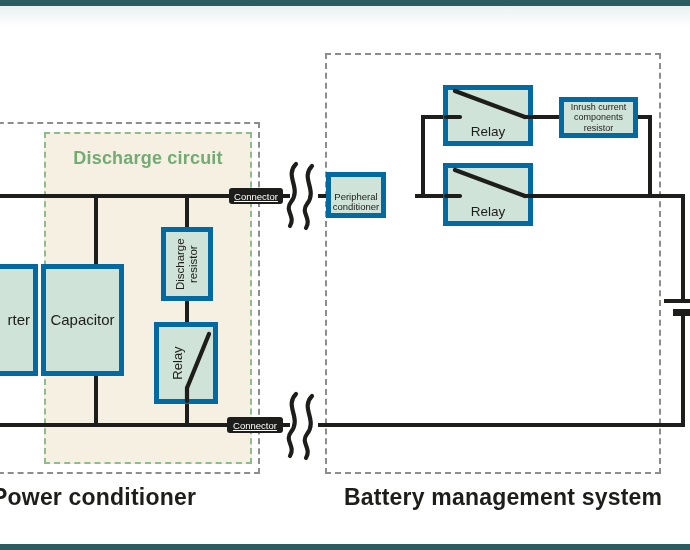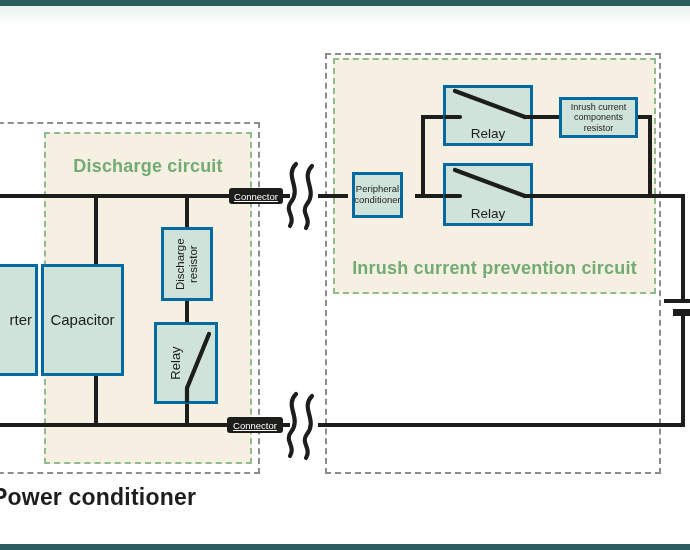--- a/index.html
+++ b/index.html
@@ -13,39 +13,39 @@
   #top-fade{position:absolute;left:0;top:6px;width:690px;height:20px;
     background:linear-gradient(#e9f1ef,#ffffff);}
   
   .boundary{position:absolute;box-sizing:border-box;border:2px dashed #8d8d8b;z-index:1;}
   .panel{position:absolute;box-sizing:border-box;border:2px dashed #8fbb8f;background:#f5f0e2;z-index:2;}
   #pc-box{left:-12px;top:122px;width:272px;height:352px;}
   #dc-box{left:44px;top:132px;width:208px;height:332px;}
   #bms-box{left:325px;top:53px;width:336px;height:421px;}
   #ic-box{left:333px;top:58px;width:323px;height:236px;}
   .green-title{position:absolute;left:0;width:100%;text-align:center;
-    color:#74ab74;font-size:18px;font-weight:700;letter-spacing:0.2px;margin-top:8px;}
+    color:#74ab74;font-size:18px;font-weight:700;letter-spacing:0.2px;}
   #dc-title{top:14px;}
   #ic-title{bottom:13px;}
   
   .wire{position:absolute;background:#1d1d1b;z-index:10;}
   
-  .cbox{position:absolute;box-sizing:border-box;background:#cfe3d8;border:3px solid #0369a1;
+  .cbox{position:absolute;box-sizing:border-box;background:#cfe3d8;border:5px solid #0369a1;
     display:flex;align-items:center;justify-content:center;text-align:center;z-index:20;}
   .cbox .lbl{line-height:1.08;}
   #inverter{left:-30px;top:264px;width:68px;height:112px;justify-content:flex-end;}
   #inverter .lbl{font-size:15px;padding-right:3px;}
   #capacitor{left:41px;top:264px;width:83px;height:112px;}
   #capacitor .lbl{font-size:15px;}
   #dresistor{left:161px;top:227px;width:52px;height:74px;}
   #dresistor .vtext{transform:rotate(-90deg);white-space:nowrap;font-size:11.5px;line-height:1.15;text-align:center;}
   #drelay{left:154px;top:322px;width:64px;height:82px;justify-content:flex-start;}
   #drelay .vtext{position:absolute;left:18px;top:50%;transform:translate(-50%,-50%) rotate(-90deg);
     white-space:nowrap;font-size:13px;}
-  #peripheral{left:352px;top:172px;width:51px;height:46px;}
+  #peripheral{left:326px;top:172px;width:60px;height:46px;align-items:flex-end;}
   #peripheral .lbl{font-size:9.5px;line-height:1.12;}
   #relay-upper{left:443px;top:85px;width:90px;height:61px;}
   #relay-lower{left:443px;top:163px;width:90px;height:63px;}
   .relay-bottom-label{position:absolute;left:0;bottom:2px;width:100%;text-align:center;font-size:13.5px;}
   #iresistor{left:559px;top:97px;width:79px;height:41px;}
   #iresistor .lbl{font-size:9px;line-height:1.15;}
   
   .connector{position:absolute;background:#1d1d1b;color:#ffffff;border-radius:3px;
     display:flex;align-items:center;justify-content:center;font-size:9.5px;z-index:30;text-decoration:underline;}
   #conn-top{left:229px;top:188px;width:54px;height:16px;}
@@ -64,23 +64,20 @@
 
   <div id="bar-top" class="bar"></div>
   <div id="top-fade"></div>
   <div id="bar-bottom" class="bar"></div>
 
   <div id="pc-box" class="boundary"></div>
   <div id="dc-box" class="panel">
     <div id="dc-title" class="green-title">Discharge circuit</div>
   </div>
   <div id="bms-box" class="boundary"></div>
-  <div id="ic-box" class="panel">
-    <div id="ic-title" class="green-title">Inrush current prevention circuit</div>
-  </div>
 
   <div class="wire" style="left:0;top:194px;width:290px;height:4px;"></div>
   <div class="wire" style="left:318px;top:194px;width:30px;height:4px;"></div>
   <div class="wire" style="left:415px;top:194px;width:30px;height:4px;"></div>
   <div class="wire" style="left:533px;top:194px;width:152px;height:4px;"></div>
   <div class="wire" style="left:425px;top:115px;width:20px;height:4px;"></div>
   <div class="wire" style="left:533px;top:115px;width:28px;height:4px;"></div>
   <div class="wire" style="left:637px;top:115px;width:15px;height:4px;"></div>
   <div class="wire" style="left:0;top:423px;width:290px;height:4px;"></div>
   <div class="wire" style="left:318px;top:423px;width:367px;height:4px;"></div>
@@ -132,20 +129,21 @@
       <div>Inrush current</div>
       <div>components</div>
       <div>resistor</div>
     </div>
   </div>
 
   <div id="conn-top" class="connector">Connector</div>
   <div id="conn-bottom" class="connector">Connector</div>
 
   <div id="pc-label" class="section-label">Power conditioner</div>
+  <div id="bms-label" class="section-label">Battery management system</div>
 
   <svg id="overlay" width="690" height="550" viewBox="0 0 690 550">
     <g stroke="#1d1d1b" stroke-width="4.2" stroke-linecap="round" fill="none">
 
       <g>
         <line x1="187" y1="401" x2="187" y2="388"></line>
         <line x1="187" y1="388" x2="209" y2="334"></line>
       </g>
 
       <g>

